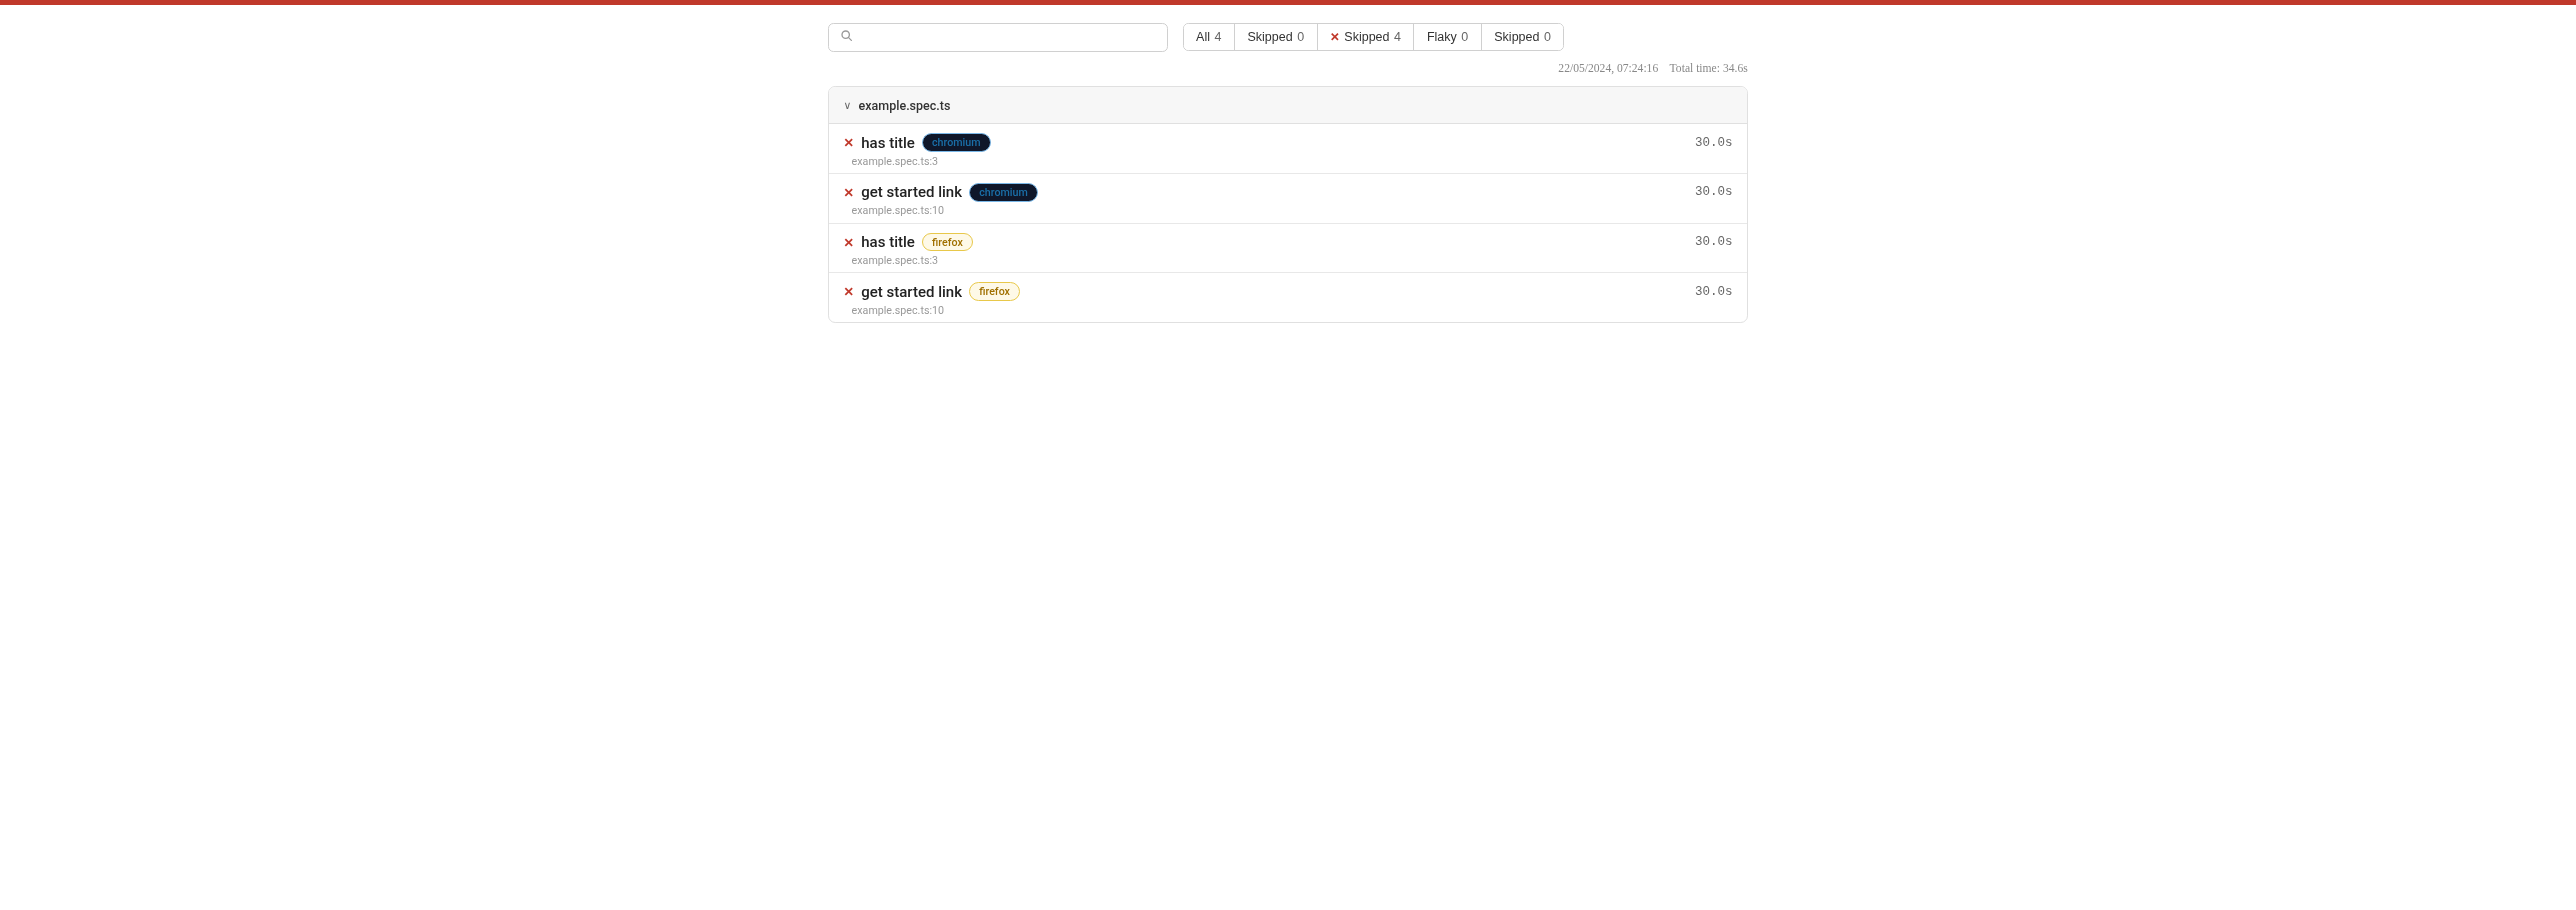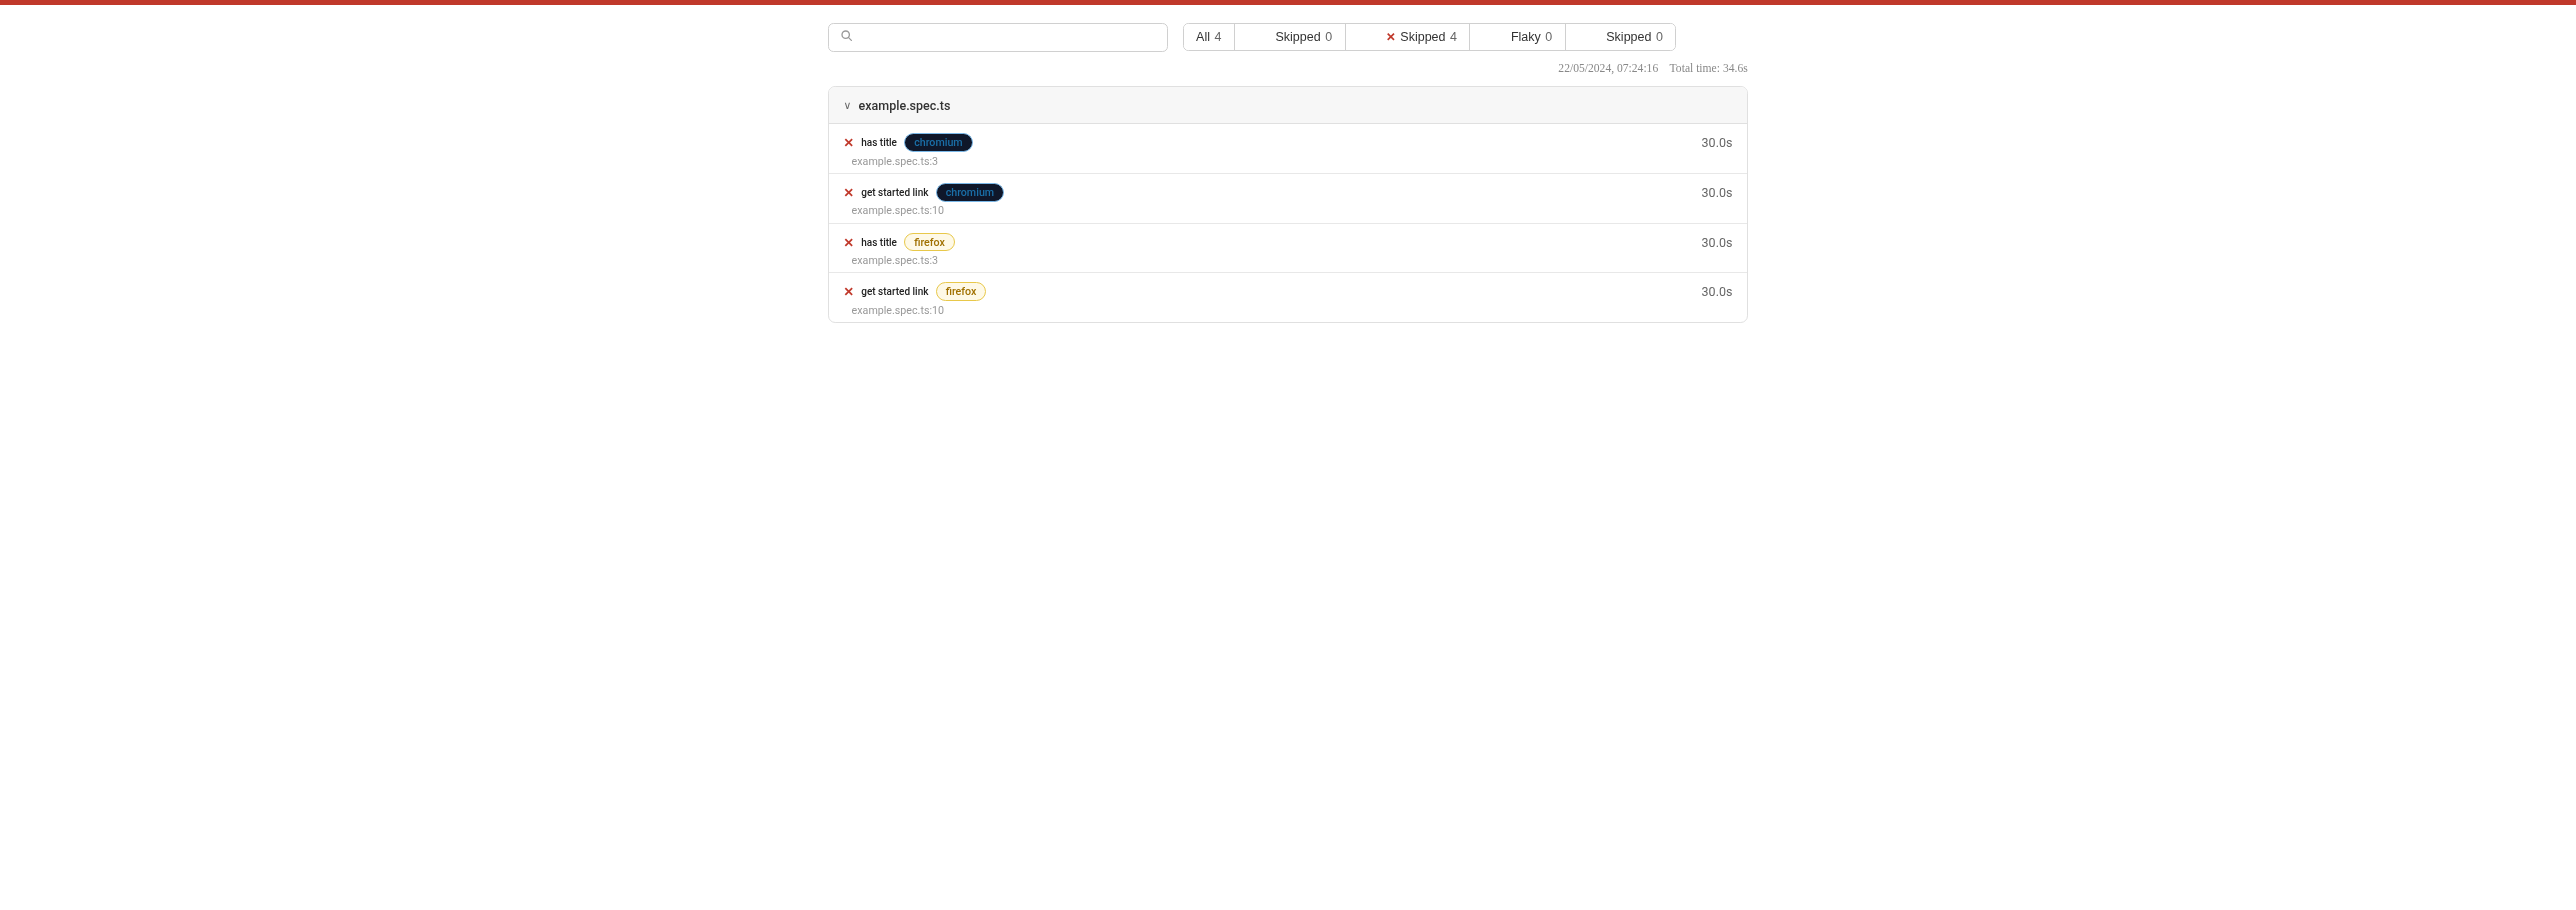--- a/index.html
+++ b/index.html
@@ -57,21 +57,20 @@
       margin-right: 7.2px;
       color: #999;
       font-size: 13.4px;
     }
 
     .filter-buttons {
       display: flex;
       border: 1.3px solid #d0d0d0;
       border-radius: 5.4px;
       overflow: hidden;
-      gap: 28px;
     }
 
     .filter-btn {
       display: flex;
       align-items: center;
       gap: 4.5px;
       padding: 6.3px 12.5px;
       font-size: 12.5px;
       background: #fff;
       border: none;
@@ -147,21 +146,21 @@
       gap: 7.2px;
     }
 
     .fail-icon {
       color: #c0392b;
       font-size: 12.5px;
       font-weight: bold;
     }
 
     .test-name {
-      font-size: 10px;
+      font-size: 15px;
       font-weight: 500;
       color: #222;
     }
 
     .browser-badge {
       display: inline-block;
       border-radius: 18px;
       padding: 1.8px 9px;
       font-size: 10.7px;
       font-weight: 500;
@@ -175,20 +174,21 @@
 
     .badge-firefox {
       background: #fef9e7;
       border: 1.3px solid #e8c84a;
       color: #a07000;
     }
 
     .test-time {
       font-size: 12.5px;
       color: #666;
+      font-family: Liberation Mono, monospace;
     }
 
     .test-file {
       font-size: 10.7px;
       color: #999;
       margin-top: 2.7px;
       margin-left: 8px;
     }
   </style>
 </head>

